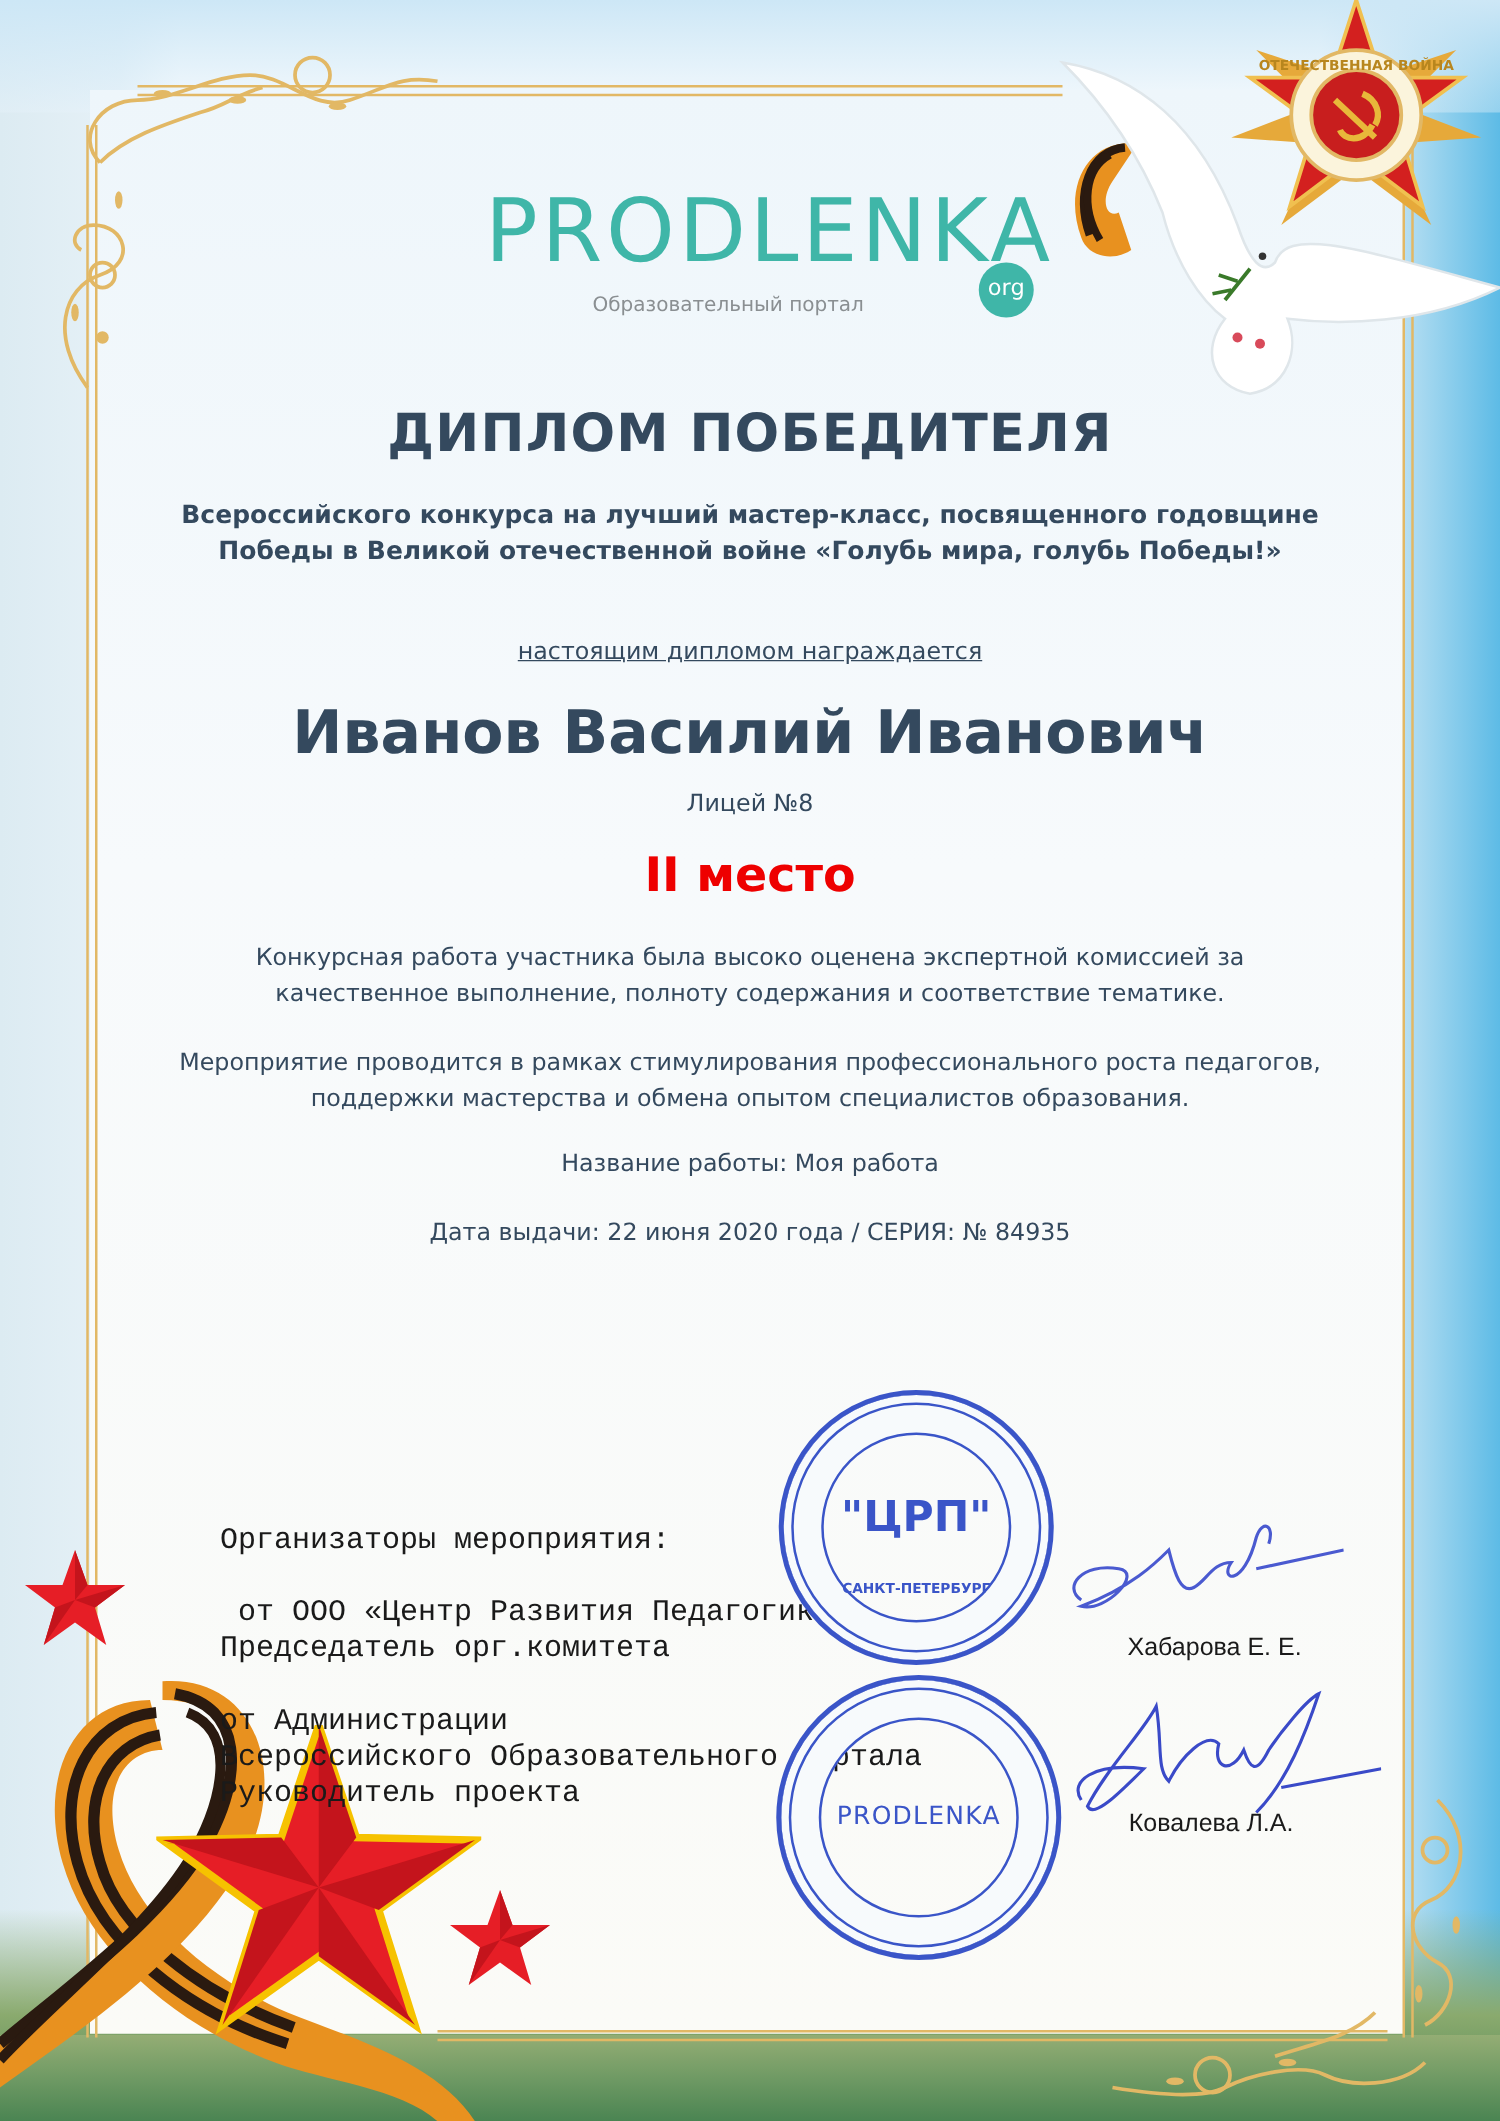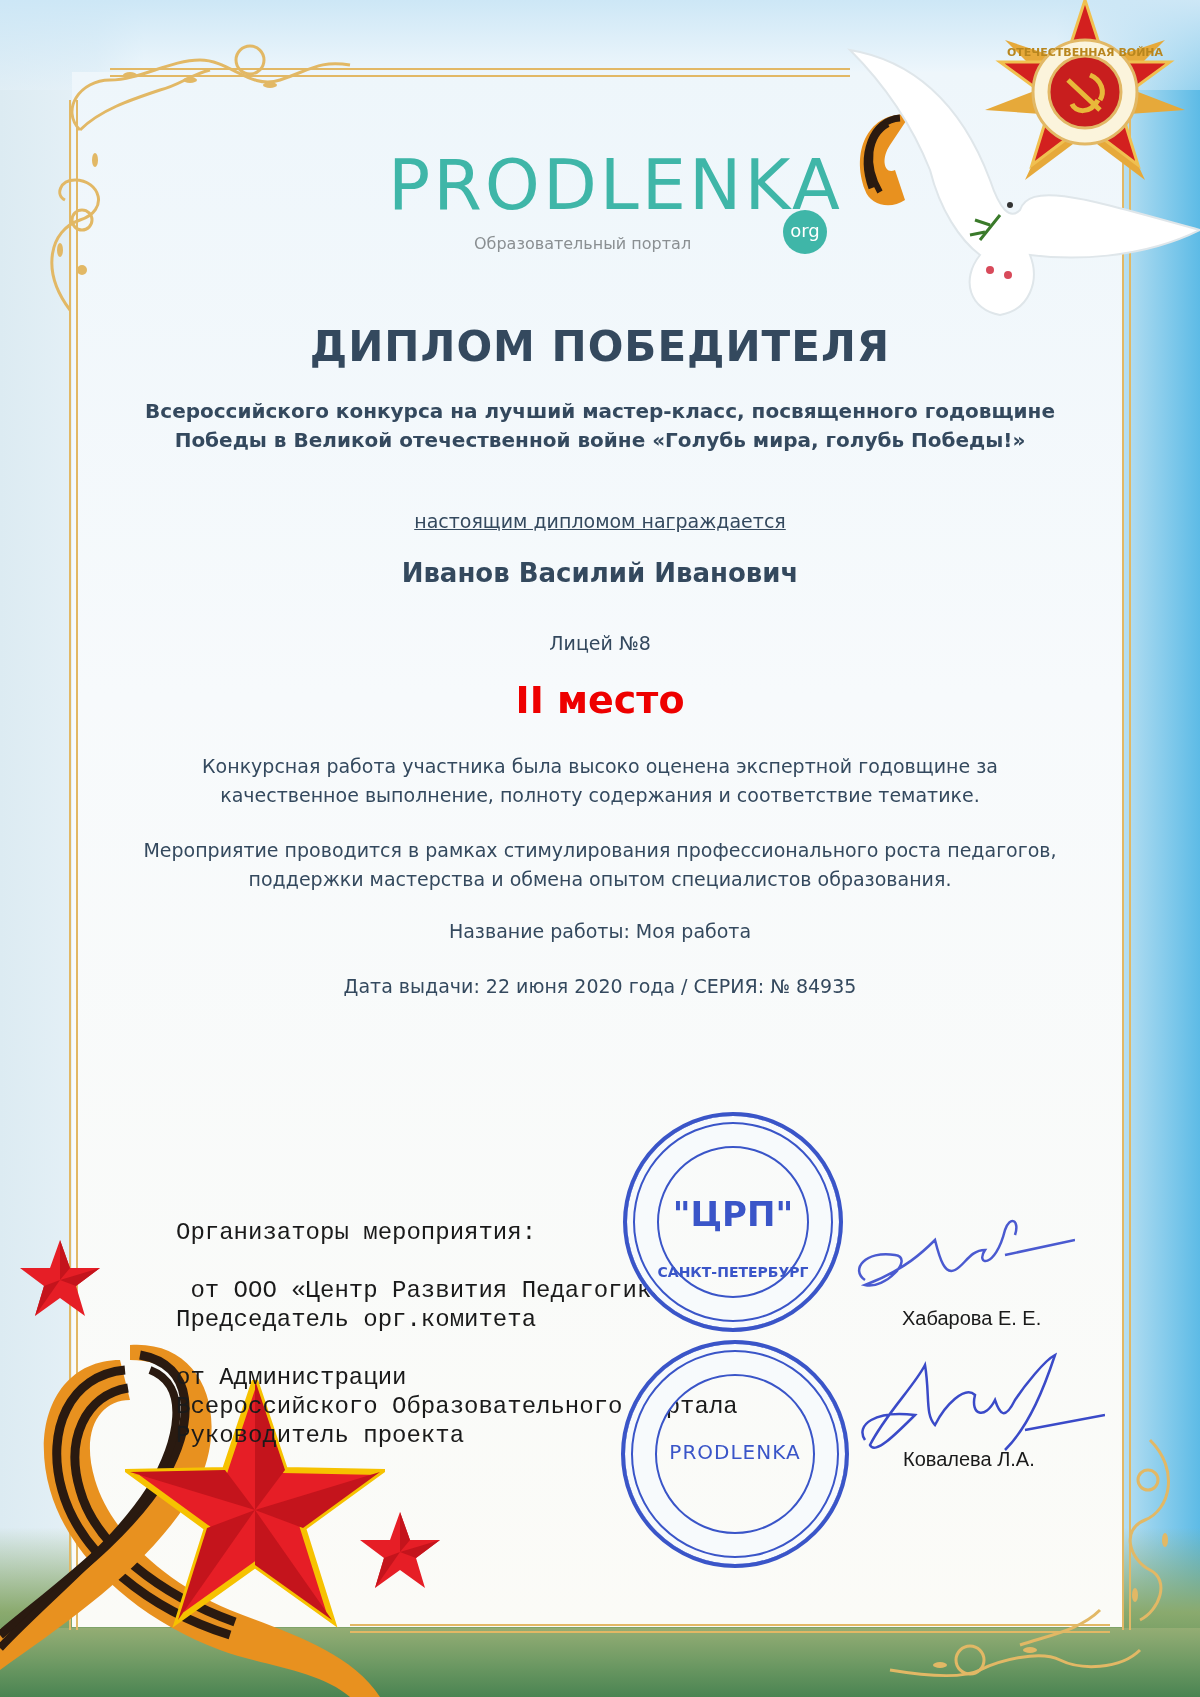--- a/index.html
+++ b/index.html
@@ -22,21 +22,21 @@
   .logo-word { position:absolute; left:0; top:0; font-family:"DejaVu Sans", sans-serif;
                font-size:70px; color:#3fb6a8; letter-spacing:3px; font-weight:normal; line-height:1; }
   .logo-sub { position:absolute; left:86px; top:84px; font-size:16px; color:#8a8f92; }
   .logo-org { position:absolute; left:395px; top:60px; width:44px; height:44px; border-radius:50%;
               background:#3fb6a8; color:#fff; font-size:18px; text-align:center; line-height:42px; }
 
   .content { position:absolute; left:140px; width:920px; text-align:center; color:#34495e; }
   .title { top:322px; font-size:42px; font-weight:bold; letter-spacing:1px; }
   .subtitle { top:397px; font-size:20px; font-weight:bold; line-height:29px; }
   .awarded { top:510px; font-size:19px;text-decoration:underline; }
-  .name { top:558px; font-size:26px; font-weight:bold; }
+  .name { top:558px; font-size:48px; font-weight:bold; }
   .school { top:632px; font-size:19px; }
   .place { top:678px; font-size:38px; font-weight:bold; color:#ee0000; }
   .para1 { top:752px; font-size:19px; line-height:29px; }
   .para2 { top:836px; font-size:19px; line-height:29px; }
   .workname { top:920px; font-size:19px; }
   .issued { top:975px; font-size:19px; }
 
   .org { position:absolute; left:176px; top:1218px; font-family:Liberation Mono, monospace;
          font-size:24px; color:#1a1a1a; line-height:29px; }
   .org .gap { height:29px; }
@@ -154,39 +154,39 @@
   <div class="logo-sub">Образовательный портал</div>
   <div class="logo-org">org</div>
 </div>
 
 <div class="content title">ДИПЛОМ ПОБЕДИТЕЛЯ</div>
 <div class="content subtitle">Всероссийского конкурса на лучший мастер-класс, посвященного годовщине Победы в Великой отечественной войне «Голубь мира, голубь Победы!»</div>
 <div class="content awarded">настоящим дипломом награждается</div>
 <div class="content name">Иванов Василий Иванович</div>
 <div class="content school">Лицей №8</div>
 <div class="content place">II место</div>
-<div class="content para1">Конкурсная работа участника была высоко оценена экспертной годовщине за качественное выполнение, полноту содержания и соответствие тематике.</div>
+<div class="content para1">Конкурсная работа участника была высоко оценена экспертной комиссией за качественное выполнение, полноту содержания и соответствие тематике.</div>
 <div class="content para2">Мероприятие проводится в рамках стимулирования профессионального роста педагогов, поддержки мастерства и обмена опытом специалистов образования.</div>
 <div class="content workname">Название работы: Моя работа</div>
 <div class="content issued">Дата выдачи: 22 июня 2020 года / СЕРИЯ: № 84935</div>
 
 <div class="org">
   <div>Организаторы мероприятия:</div>
   <div class="gap"></div>
   <div style="white-space:pre;"> от ООО «Центр Развития Педагогики»</div>
   <div>Председатель орг.комитета</div>
   <div class="gap"></div>
   <div>от Администрации</div>
   <div>Всероссийского Образовательного Портала</div>
   <div>Руководитель проекта</div>
 </div>
 
 <div class="stamp" style="left:623px;top:1112px;width:212px;height:212px;">
   <div class="stamp-text" style="top:78px;font-size:34px;">"ЦРП"</div>
-  <div class="stamp-text" style="top:148px;font-size:14px;">САНКТ-ПЕТЕРБУРГ</div>
+  <div class="stamp-text" style="top:148px;font-size:11px;">САНКТ-ПЕТЕРБУРГ</div>
 </div>
 <div class="stamp" style="left:621px;top:1340px;width:220px;height:220px;">
   <div class="stamp-text" style="top:96px;font-size:20px;font-weight:normal;letter-spacing:1px;">PRODLENKA</div>
 </div>
 
 <svg class="sig" style="left:845px;top:1210px;" width="230" height="90" viewBox="0 0 230 90">
   <path d="M20 70 C5 60 20 40 50 45 C70 48 40 80 20 75 C60 60 80 40 90 30 C95 50 100 65 110 60 C120 55 125 40 140 40 C130 55 150 60 160 20 C165 5 175 10 170 25 M160 45 L230 30" stroke="#4a5ad0" stroke-width="2.5" fill="none"></path>
 </svg>
 <svg class="sig" style="left:855px;top:1345px;" width="250" height="120" viewBox="0 0 250 120">
   <path d="M10 95 C0 80 20 65 60 70 C40 90 20 110 15 100 C30 70 60 40 70 20 C75 50 70 70 80 80 C90 60 110 40 120 50 C115 70 130 75 140 55 C145 70 150 75 160 55 C170 40 190 15 200 10 C190 40 175 80 150 105 M170 85 L250 70" stroke="#3a4ac8" stroke-width="2.5" fill="none"></path>

